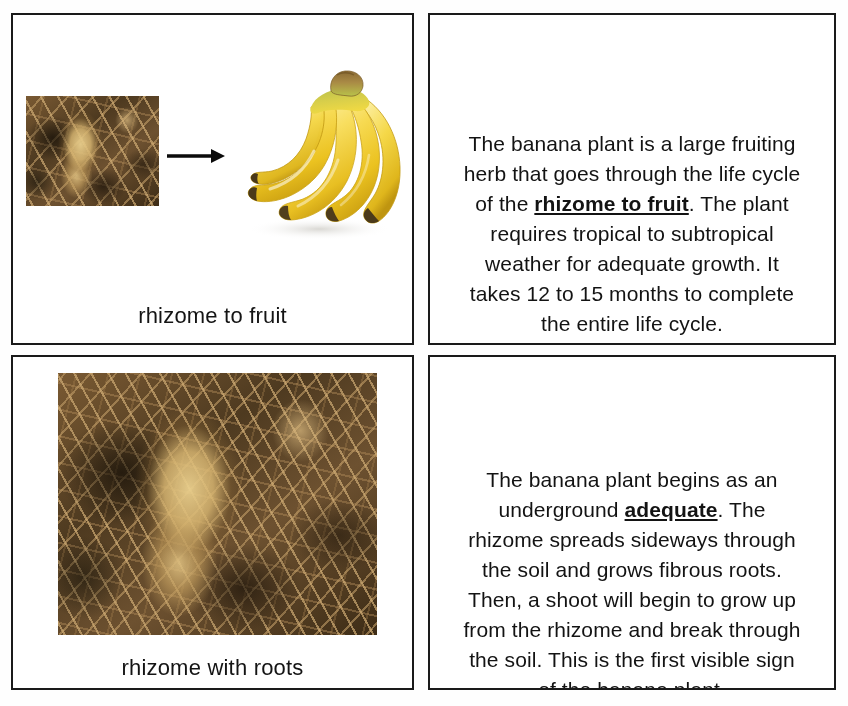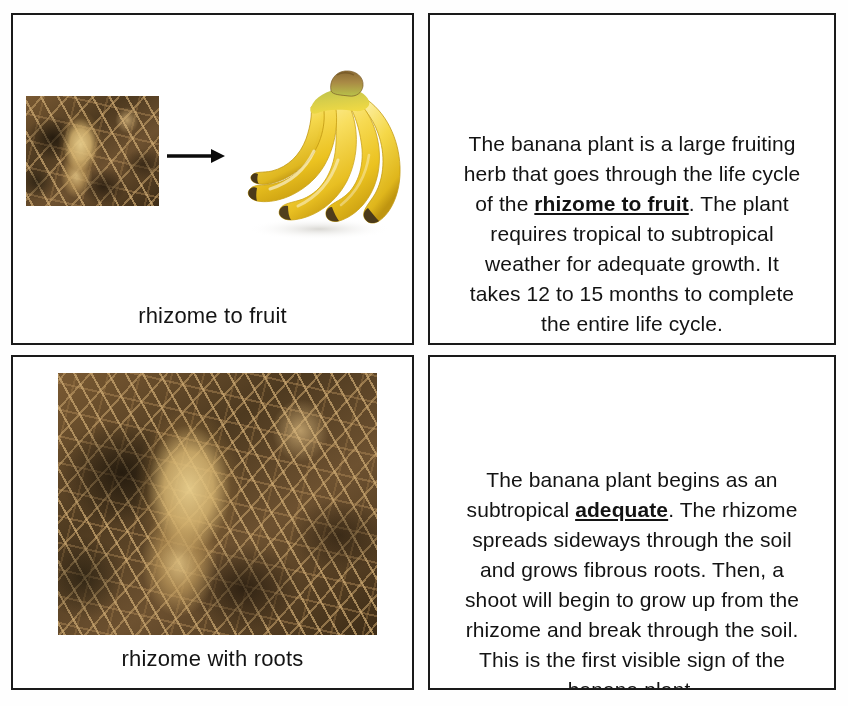--- a/index.html
+++ b/index.html
@@ -126,21 +126,21 @@
     left: 0;
     right: 0;
     text-align: center;
     font-family: "Liberation Sans", sans-serif;
     font-size: 22px;
     font-weight: 400;
     letter-spacing: 0.2px;
     color: #141414;
   }
   .caption-tl { top: 288px; }
-  .caption-bl { top: 289px; }
+  .caption-bl { top: 298px; }
 
   
   .text-block {
     position: absolute;
     left: 28px;
     right: 28px;
     text-align: center;
     font-family: "Liberation Sans", sans-serif;
     font-size: 21px;
     line-height: 30px;
@@ -248,16 +248,16 @@
   <div class="card card-bl">
     <div class="pic-card-inner">
 
       <div class="photo photo-rhizome-large soil"></div>
 
       <div class="caption caption-bl">rhizome with roots</div>
     </div>
   </div>
 
   <div class="card card-br">
-    <div class="text-block text-br"><span>The banana plant begins as an subtropical </span><b>adequate</b><span>. The rhizome spreads sideways through the soil and grows fibrous roots. Then, a shoot will begin to grow up from the rhizome and break through the soil. This is the first visible sign of the banana plant.</span></div>
+    <div class="text-block text-br"><span>The banana plant begins as an underground </span><b>adequate</b><span>. The rhizome spreads sideways through the soil and grows fibrous roots. Then, a shoot will begin to grow up from the rhizome and break through the soil. This is the first visible sign of the banana plant.</span></div>
   </div>
 
 </div>
 
 </body></html>

